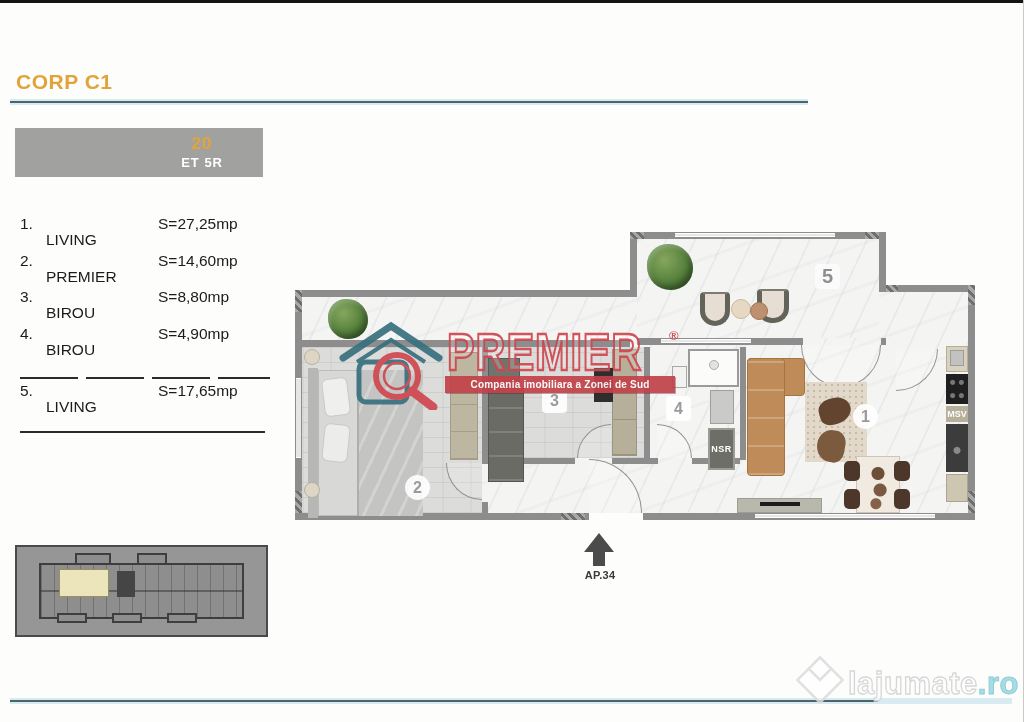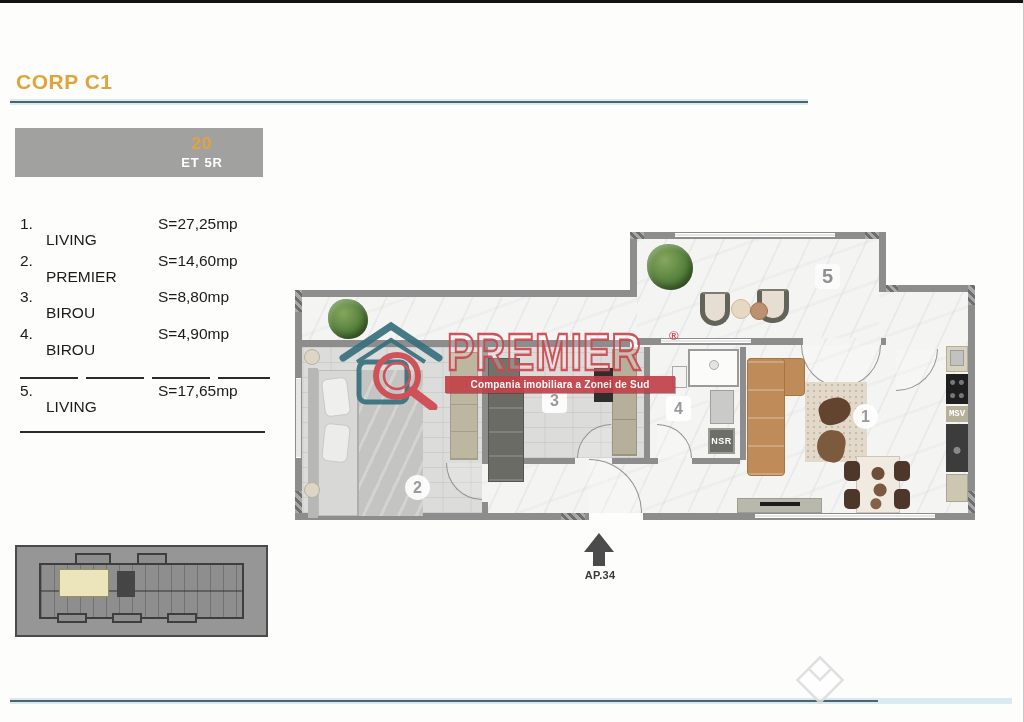--- a/index.html
+++ b/index.html
@@ -52,21 +52,21 @@
           width:25px;height:25px;display:flex;align-items:center;justify-content:center;}
   .rlabel.circle{border-radius:50%;}
   .rlabel.box{border-radius:4px;}
   .rlabel.plain{background:rgba(255,255,255,.65);font-size:20px;color:#8f8f8f;border-radius:4px;}
   .plant{border-radius:46% 54% 48% 52%;
          background:radial-gradient(circle at 38% 35%,#86a65e,#55803c 55%,#3f652d 82%);
          box-shadow:inset 2px 3px 4px rgba(255,255,255,.25),inset -3px -4px 6px rgba(0,0,0,.3);}
   .bchair{border:5px solid #63635a;border-top:2px solid #7b7b70;border-radius:4px 4px 15px 15px;background:#e6ded2;}
   .nsr{background:#6e6e68;border:2px solid #9b9b95;color:#fff;font-size:9px;font-weight:bold;
        display:flex;align-items:center;justify-content:center;letter-spacing:.5px;}
-  .msv{background:#b6af9a;color:#fff;font-size:9px;font-weight:bold;display:flex;align-items:center;justify-content:center;font-family:Liberation Mono, monospace;}
+  .msv{background:#b6af9a;color:#fff;font-size:9px;font-weight:bold;display:flex;align-items:center;justify-content:center;}
   .dot{border-radius:50%;}
   
   .premier{position:absolute;left:335px;top:314px;width:345px;height:100px;opacity:.92;pointer-events:none;}
   .premier-text{position:absolute;left:112px;top:14px;display:inline-block;transform:scaleX(.8);transform-origin:left top;
       font-size:52px;font-weight:800;letter-spacing:1px;color:rgba(255,255,255,.22);
       -webkit-text-stroke:2.4px #cf4750;font-family:"Liberation Sans",sans-serif;line-height:48px;}
   .premier-reg{position:absolute;left:334px;top:14px;font-size:13px;font-weight:bold;color:#cf4750;}
   .premier-banner{position:absolute;left:110px;top:62px;width:230px;height:17px;background:#c24249;
       color:#fff;font-size:10px;font-weight:bold;display:flex;align-items:center;justify-content:center;
       letter-spacing:.2px;box-shadow:1px 1px 0 rgba(90,20,25,.4);}
@@ -223,21 +223,21 @@
     <div style="left:317px;top:121px;width:25px;height:107px;background:#b6af9a;border:1px solid #9c957f;
          background-image:repeating-linear-gradient(0deg,rgba(110,102,82,.4) 0 1px,transparent 1px 35px);"></div>
     <div style="left:299px;top:140px;width:19px;height:34px;background:#2e2e2e;"></div>
     <div class="rlabel box" style="left:247px;top:160px;">3</div>
 
     <div style="left:393px;top:121px;width:51px;height:38px;background:#fbfbfa;border:2px solid #9a9a9a;"></div>
     <div class="dot" style="left:414px;top:132px;width:10px;height:10px;background:#e3e3e2;border:1px solid #adadad;"></div>
     <div style="left:377px;top:138px;width:15px;height:22px;background:#f2f2f1;border:1px solid #a8a8a8;"></div>
     <div style="left:415px;top:162px;width:24px;height:34px;background:#cacac8;border:1px solid #9f9f9d;"></div>
     <div class="rlabel box" style="left:371px;top:168px;">4</div>
-    <div class="nsr" style="left:413px;top:200px;width:27px;height:26px;">NSR</div>
+    <div class="nsr" style="left:413px;top:200px;width:27px;height:42px;">NSR</div>
 
     <div style="left:452px;top:130px;width:58px;height:38px;background:#bf8c59;border:1px solid #a5753f;border-radius:4px;"></div>
     <div style="left:452px;top:130px;width:38px;height:118px;background:#bf8c59;border:1px solid #a5753f;border-radius:4px;
          background-image:repeating-linear-gradient(0deg,rgba(255,255,255,.22) 0 2px,transparent 2px 28px);"></div>
     <div style="left:510px;top:154px;width:62px;height:80px;background:#e3d9ca;
          background-image:radial-gradient(rgba(130,105,80,.28) 1px,transparent 1.6px);background-size:6px 6px;"></div>
     <div style="left:524px;top:170px;width:32px;height:26px;background:#63442f;border-radius:45% 55% 60% 40%;transform:rotate(-15deg);"></div>
     <div style="left:522px;top:202px;width:28px;height:32px;background:#7c5a3d;border-radius:55% 45% 40% 60%;transform:rotate(10deg);"></div>
     <div class="rlabel circle" style="left:558px;top:176px;">1</div>
     <div style="left:561px;top:228px;width:44px;height:57px;background:#f1eae1;border:1px solid #cfc4b6;
@@ -290,15 +290,16 @@
   <div class="arrow-label">AP.34</div>
 
   <div class="footer-rule">
       <div class="dark"></div>
     </div>
   <div class="lj">
     <svg width="60" height="60" viewBox="0 0 60 60" style="position:absolute;left:0;top:0;opacity:.85;">
       <rect x="14" y="14" width="32" height="32" transform="rotate(45 30 30)" fill="#ffffff" fill-opacity="0.6" stroke="#dcdcdc" stroke-width="2.5"></rect>
       <path d="M18 18 L30 30 L42 18" fill="none" stroke="#dcdcdc" stroke-width="2.5"></path>
     </svg>
+    <div class="lj-text"><span>lajumate</span><span class="lj-tld">.ro</span></div>
   </div>
 
 </div>
 
 </body></html>

